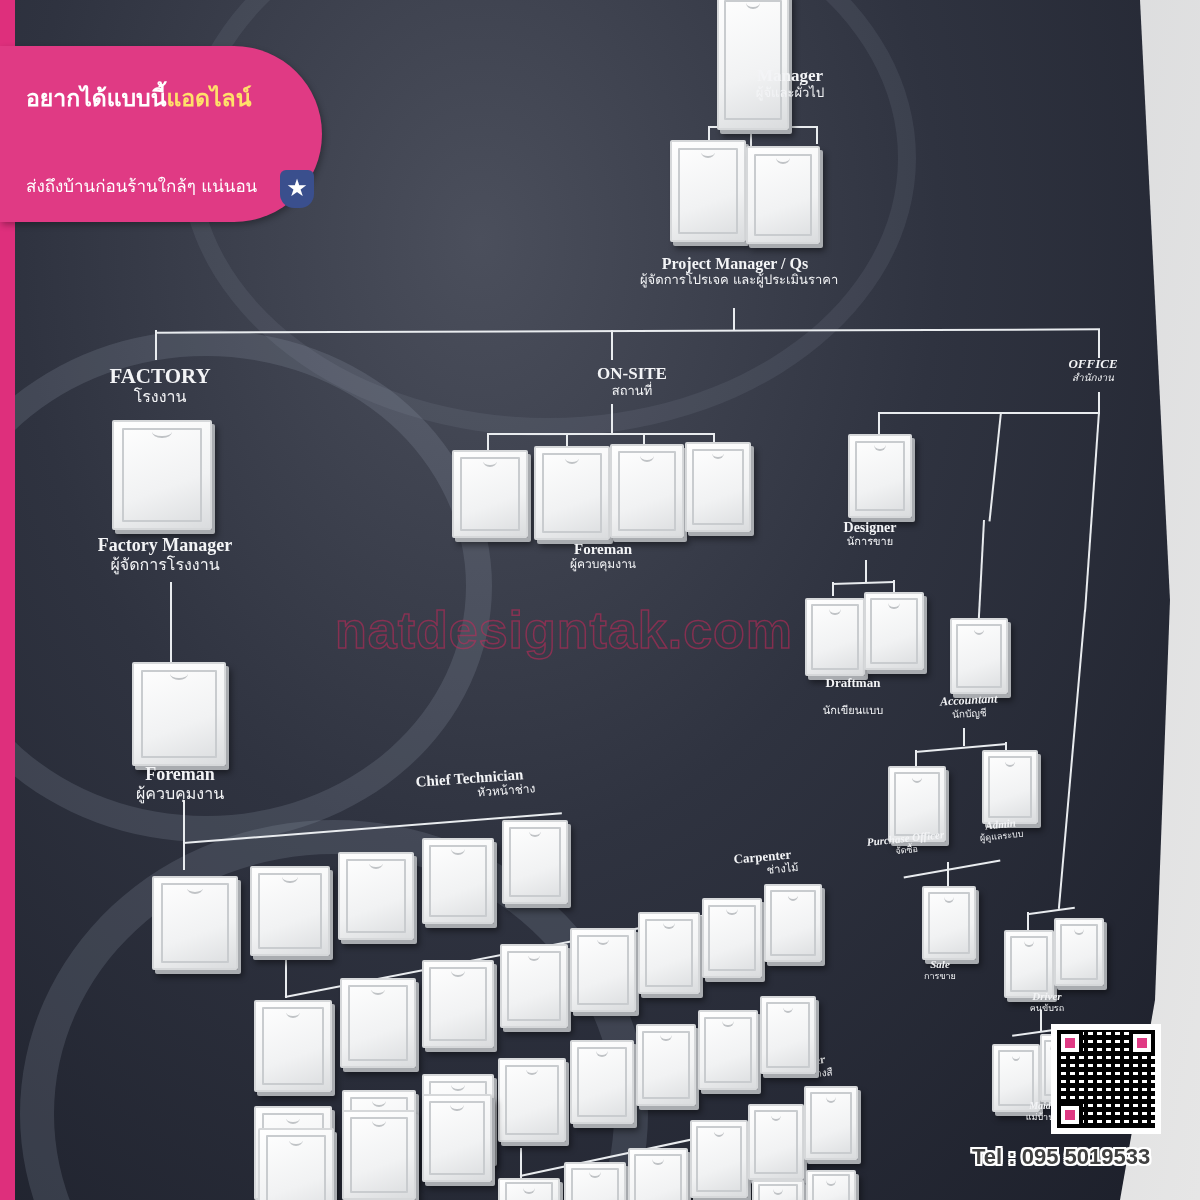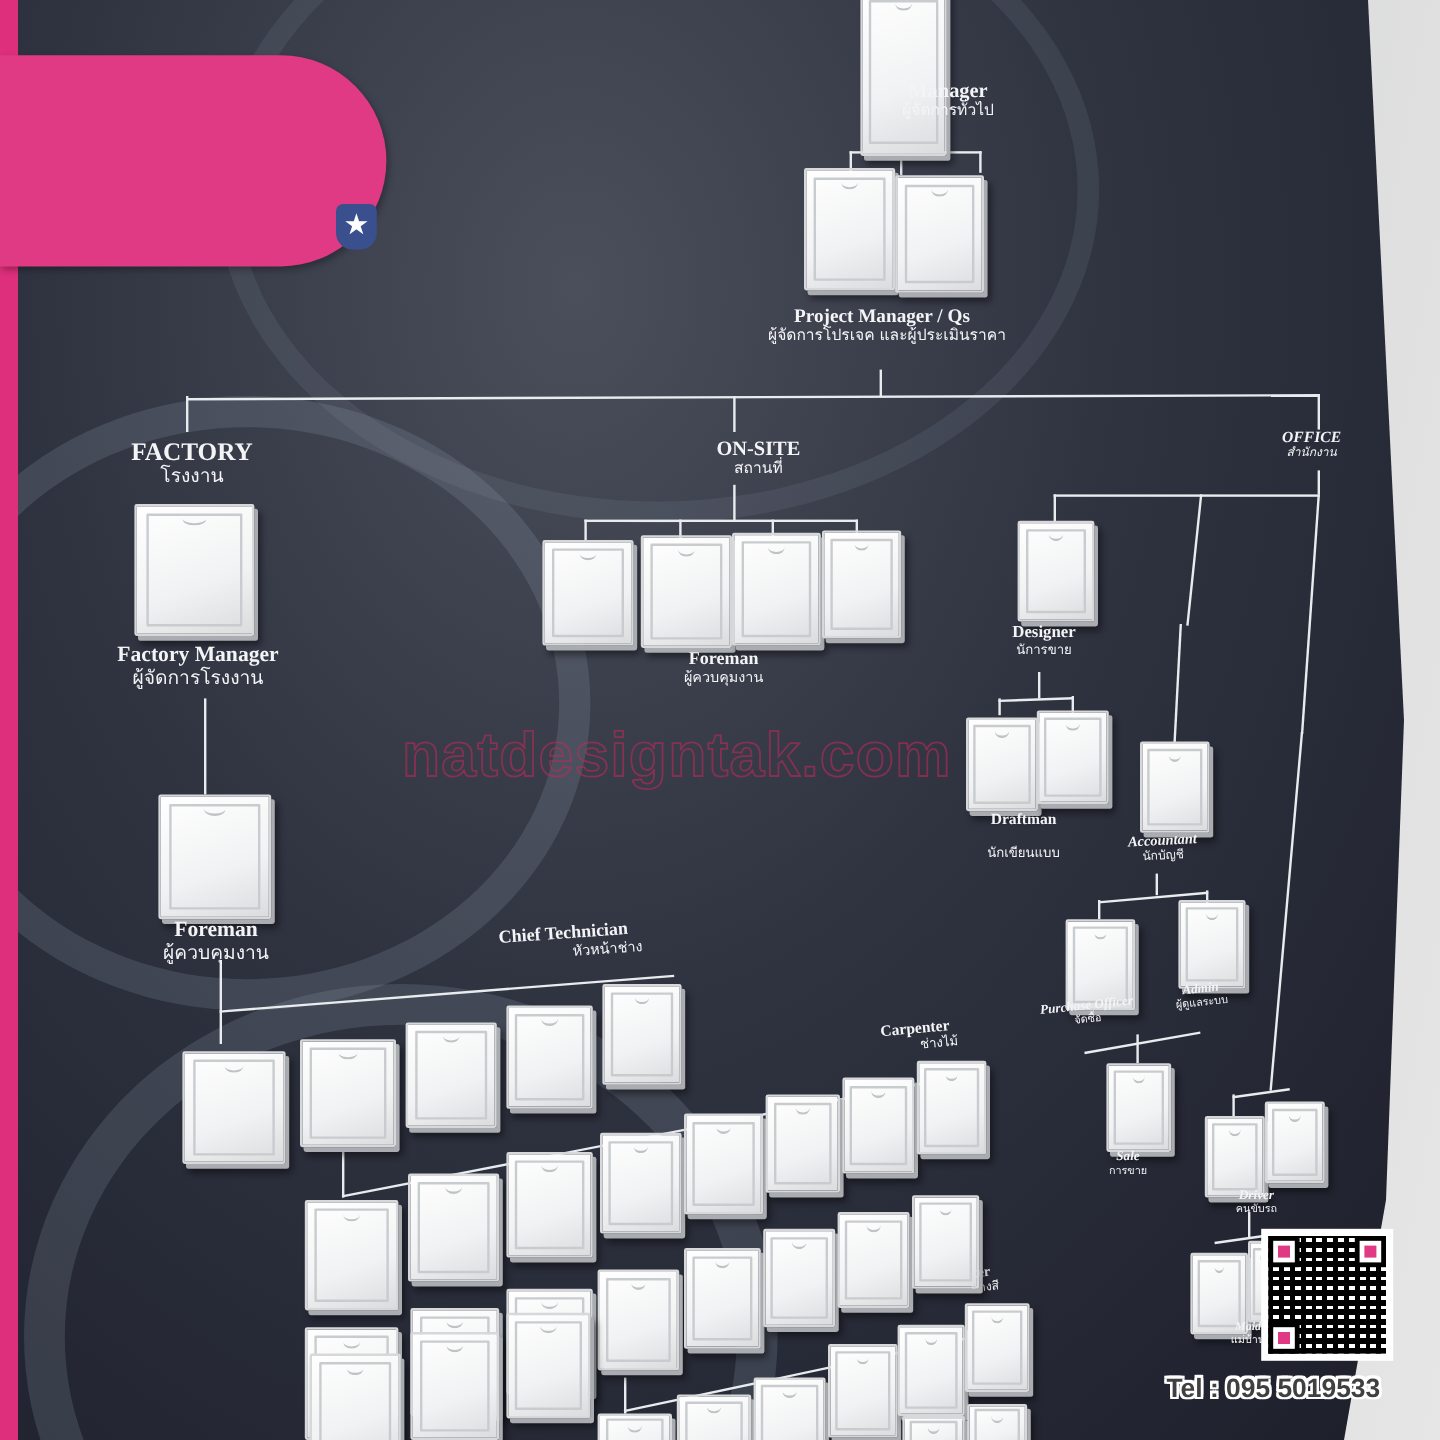--- a/index.html
+++ b/index.html
@@ -86,21 +86,21 @@
 <div class="ln" style="left:183px;top:800px;width:2px;height:70px;"></div>
 <div class="ln" style="left:183px;top:842px;width:380px;height:2px;transform:rotate(-4.5deg);transform-origin:left;"></div>
 <div class="ln" style="left:285px;top:958px;width:2px;height:40px;"></div>
 <div class="ln" style="left:285px;top:996px;width:540px;height:2px;transform:rotate(-11deg);transform-origin:left;"></div>
 <div class="ln" style="left:520px;top:1148px;width:2px;height:30px;"></div>
 <div class="ln" style="left:520px;top:1175px;width:340px;height:2px;transform:rotate(-12deg);transform-origin:left;"></div>
 
 <div class="card" style="left:717px;top:-10px;width:68px;height:136px;"></div>
 <div class="lbl" style="left:740px;top:66px;width:100px;">
   <div class="en" style="font-size:17px;">Manager</div>
-  <div class="th" style="font-size:13px;">ผู้จัดการทั่วไป</div>
+  <div class="th" style="font-size:13px;">ผู้จัและผั่วไป</div>
 </div>
 
 <div class="card" style="left:670px;top:140px;width:72px;height:98px;"></div>
 <div class="card" style="left:746px;top:146px;width:70px;height:94px;"></div>
 <div class="lbl" style="left:640px;top:255px;width:190px;text-align:center;">
   <div class="en" style="font-size:16px;">Project Manager / Qs</div>
   <div class="th" style="font-size:13px;">ผู้จัดการโปรเจค และผู้ประเมินราคา</div>
 </div>
 
 <div class="lbl" style="left:100px;top:364px;width:120px;">
@@ -225,20 +225,24 @@
 <div class="card" style="left:1040px;top:1034px;width:20px;height:64px;"></div>
 <div class="lbl" style="left:1020px;top:1100px;width:40px;">
   <div class="en" style="font-size:10px;font-style:italic;">Maid</div>
   <div class="th" style="font-size:9px;">แม่บ้าน</div>
 </div>
 
 <div class="watermark">natdesigntak.com</div>
 
 <div class="pinkbar"></div>
 <div class="promo">
+  <div class="l1">
+    <span>อยากได้แบบนี้</span><span class="hl">แอดไลน์</span>
+  </div>
+  <div class="l3">ส่งถึงบ้านก่อนร้านใกล้ๆ แน่นอน</div>
   <div class="badge">★</div>
 </div>
 
 <div class="qr">
   <div class="qrgrid">
     <div class="finder" style="left:0;top:0;"></div>
     <div class="finder" style="right:0;top:0;"></div>
     <div class="finder" style="left:0;bottom:0;"></div>
   </div>
 </div>

